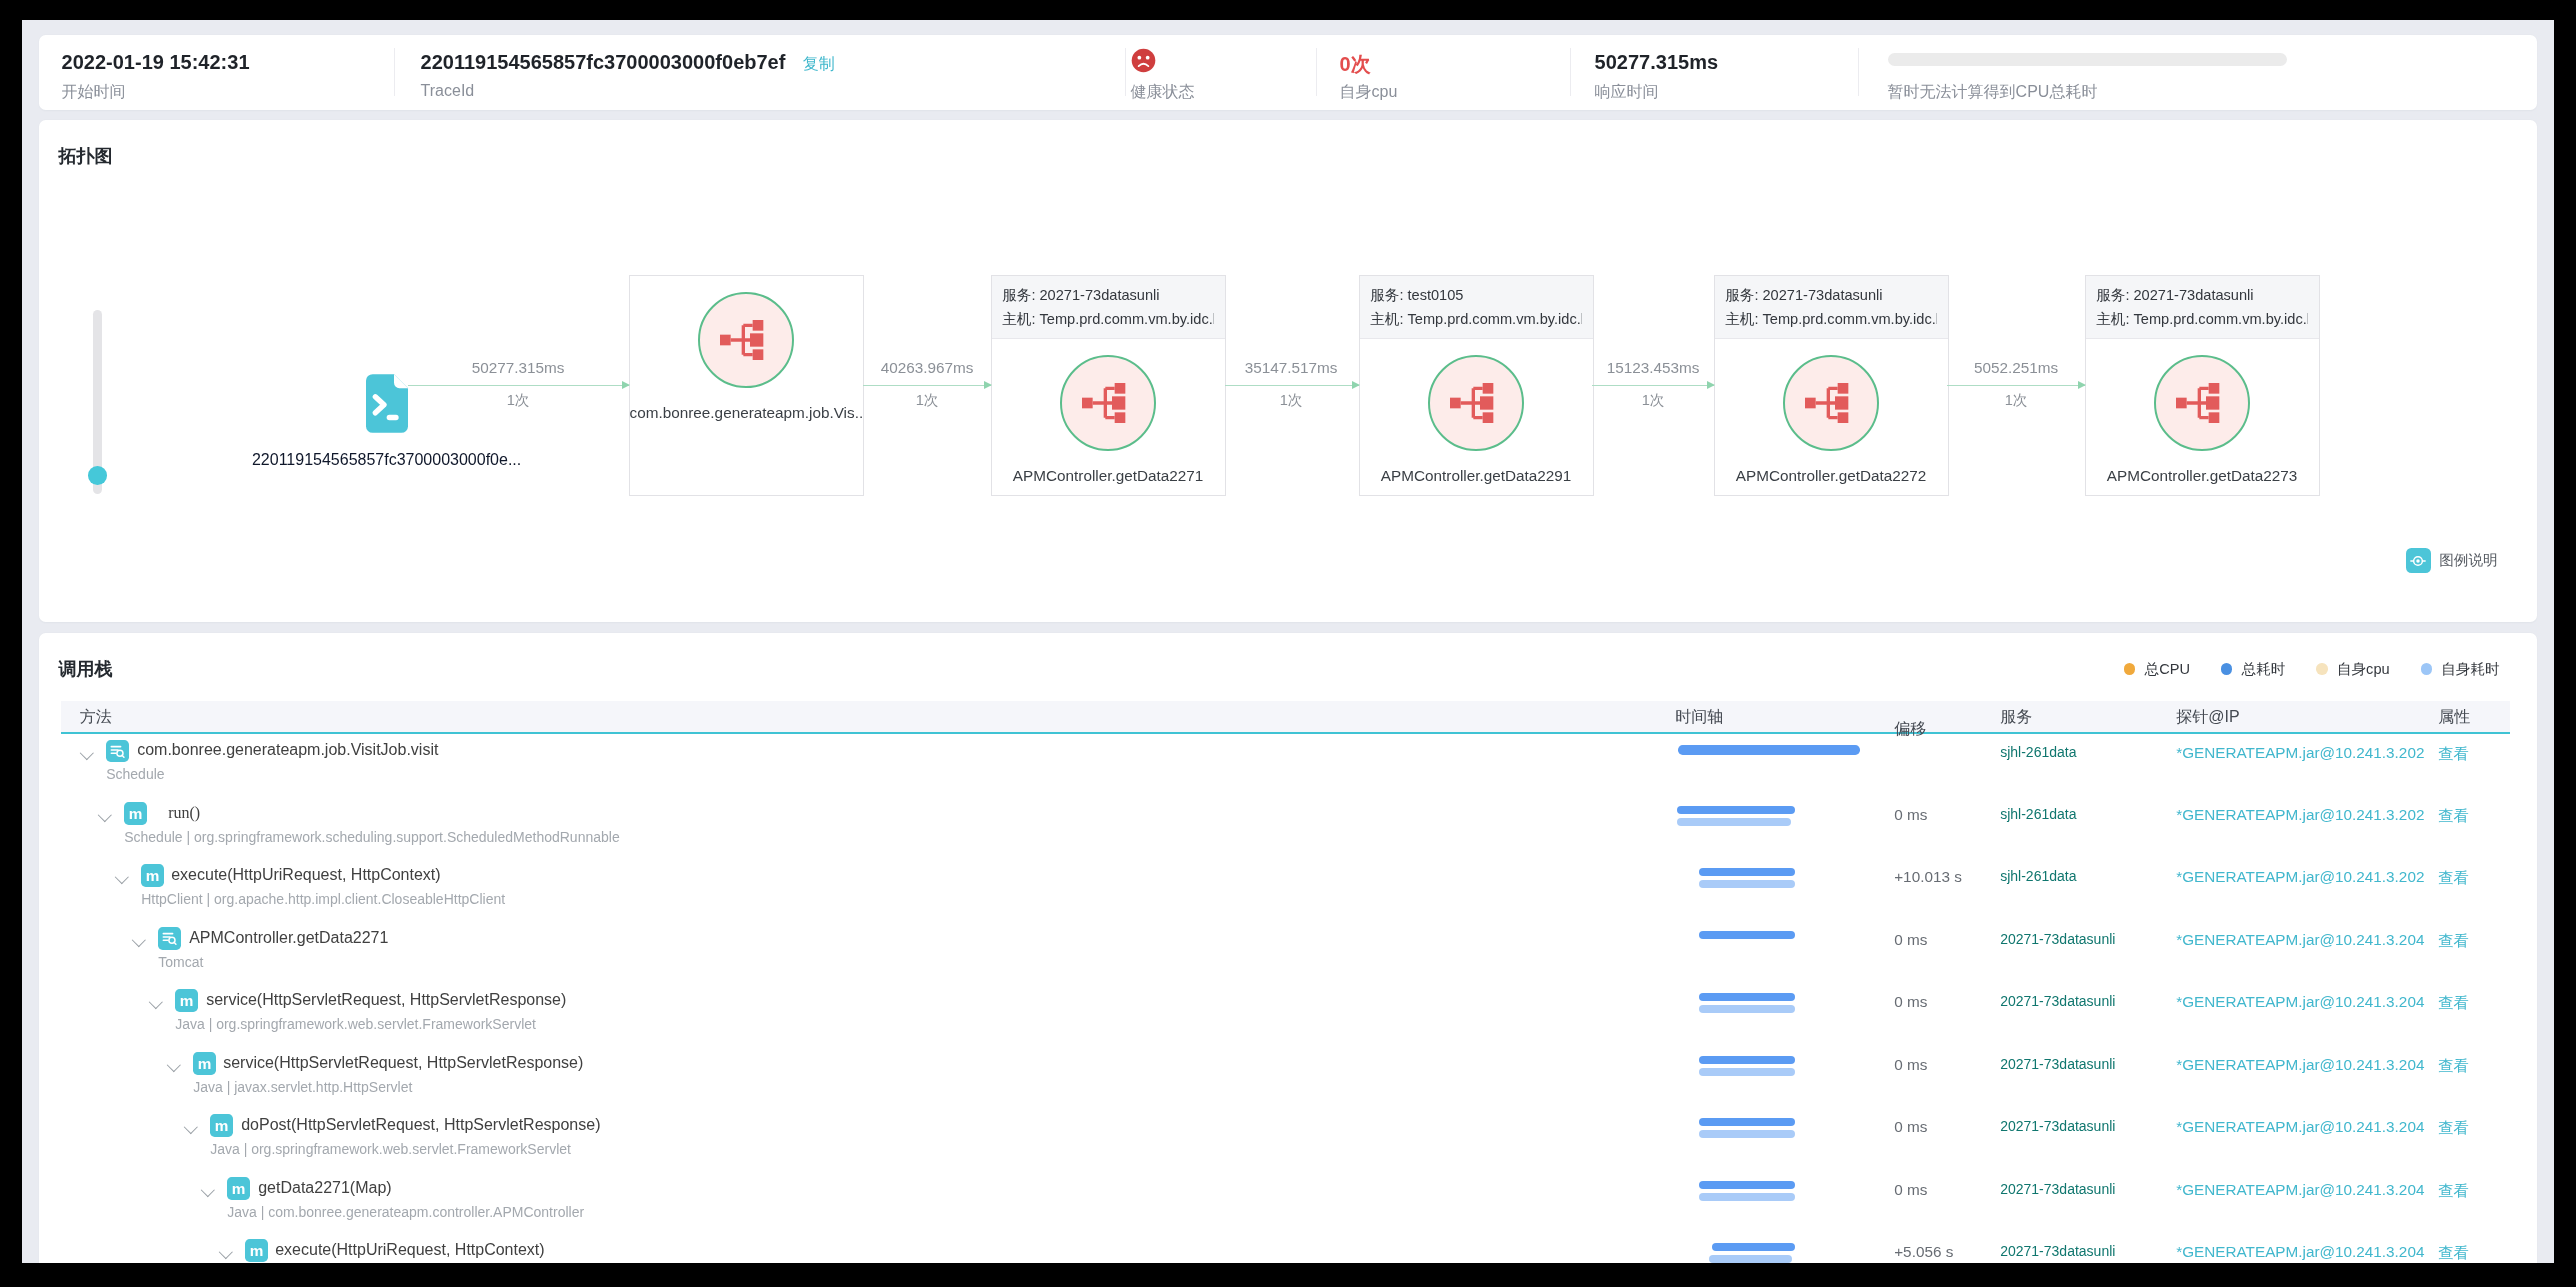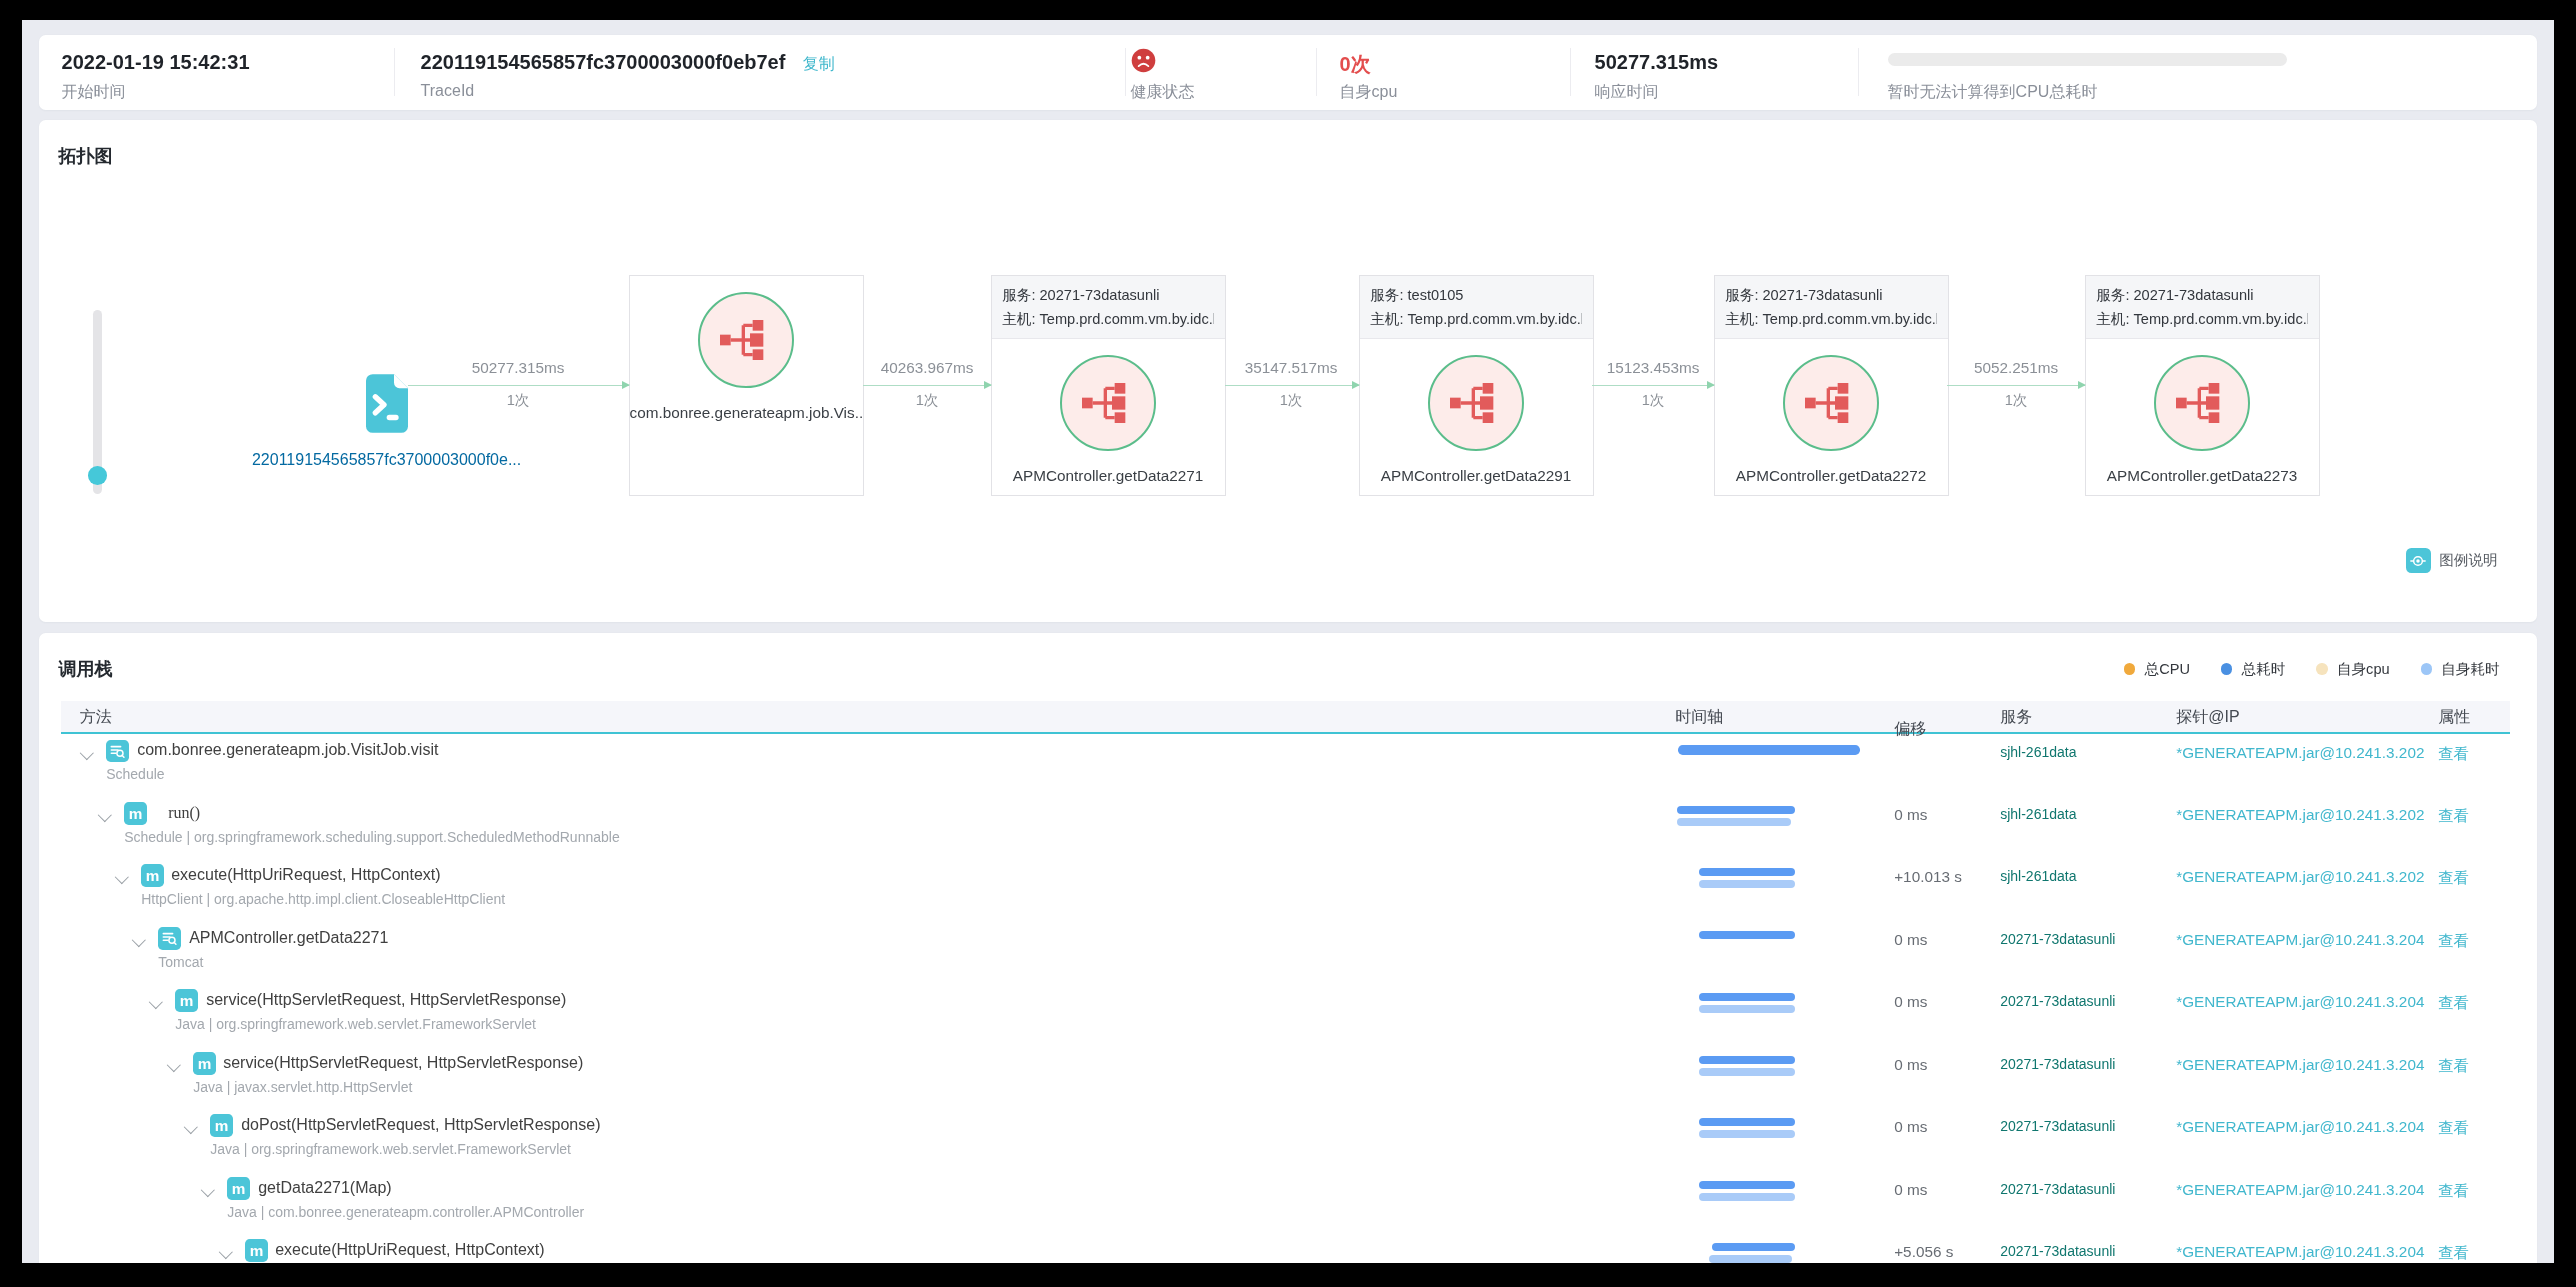--- a/index.html
+++ b/index.html
@@ -17,21 +17,21 @@
   .divider{position:absolute;top:13.3px;width:0.7px;height:48px;background:#ececf0;}
   .copy-link{font-size:16px;font-weight:normal;color:#3fb7cc;margin-left:17.3px;cursor:pointer;}
   .skeleton-bar{position:absolute;top:18.6px;width:399px;height:13.3px;border-radius:6.6px;background:#ebebeb;}
   .face-icon{position:absolute;top:13.3px;width:25px;height:25px;}
   
   #topo-card{top:100px;height:502px;}
   .section-title{position:absolute;left:20px;top:24px;font-size:18px;font-weight:bold;color:#24292f;}
   #slider-track{position:absolute;left:54px;top:190px;width:9.3px;height:184px;border-radius:4.7px;background:#e4e4e7;}
   #slider-handle{position:absolute;left:-4.7px;top:156px;width:18.6px;height:18.6px;border-radius:50%;background:#45c8d9;cursor:pointer;}
   #start-node{position:absolute;left:327px;top:254px;width:42px;height:59px;cursor:pointer;}
-  #start-label{position:absolute;left:195px;top:331px;width:306px;text-align:center;font-size:16px;color:#0369a1;white-space:nowrap;}
+  #start-label{position:absolute;left:195px;top:331px;width:306px;text-align:center;font-size:16px;color:#0f172a;white-space:nowrap;}
   .tnode{position:absolute;top:155px;width:233px;height:219px;background:#fff;border:0.7px solid #e2e2e6;cursor:pointer;}
   .tnode-head{height:63px;background:#f5f6f8;border-bottom:0.7px solid #e8e8ec;padding:6.6px 10.6px;box-sizing:border-box;}
   .tnode-head div{font-size:14.6px;color:#33373d;line-height:24.6px;white-space:nowrap;overflow:hidden;}
   .tnode-body{height:128px;display:flex;align-items:center;justify-content:center;}
   .tnode-circle{width:96px;height:96px;border-radius:50%;background:#fdecea;border:2px solid #5bbd8b;
                 display:flex;align-items:center;justify-content:center;box-sizing:border-box;}
   .tnode-method{text-align:center;font-size:15.3px;color:#3a3f45;white-space:nowrap;overflow:hidden;}
   .edge-line{position:absolute;height:1.3px;background:#aeddc5;}
   .edge-line:after{content:"";position:absolute;right:-1.3px;top:-4px;border-left:8px solid #8fd4ae;
                    border-top:4.7px solid transparent;border-bottom:4.7px solid transparent;}

